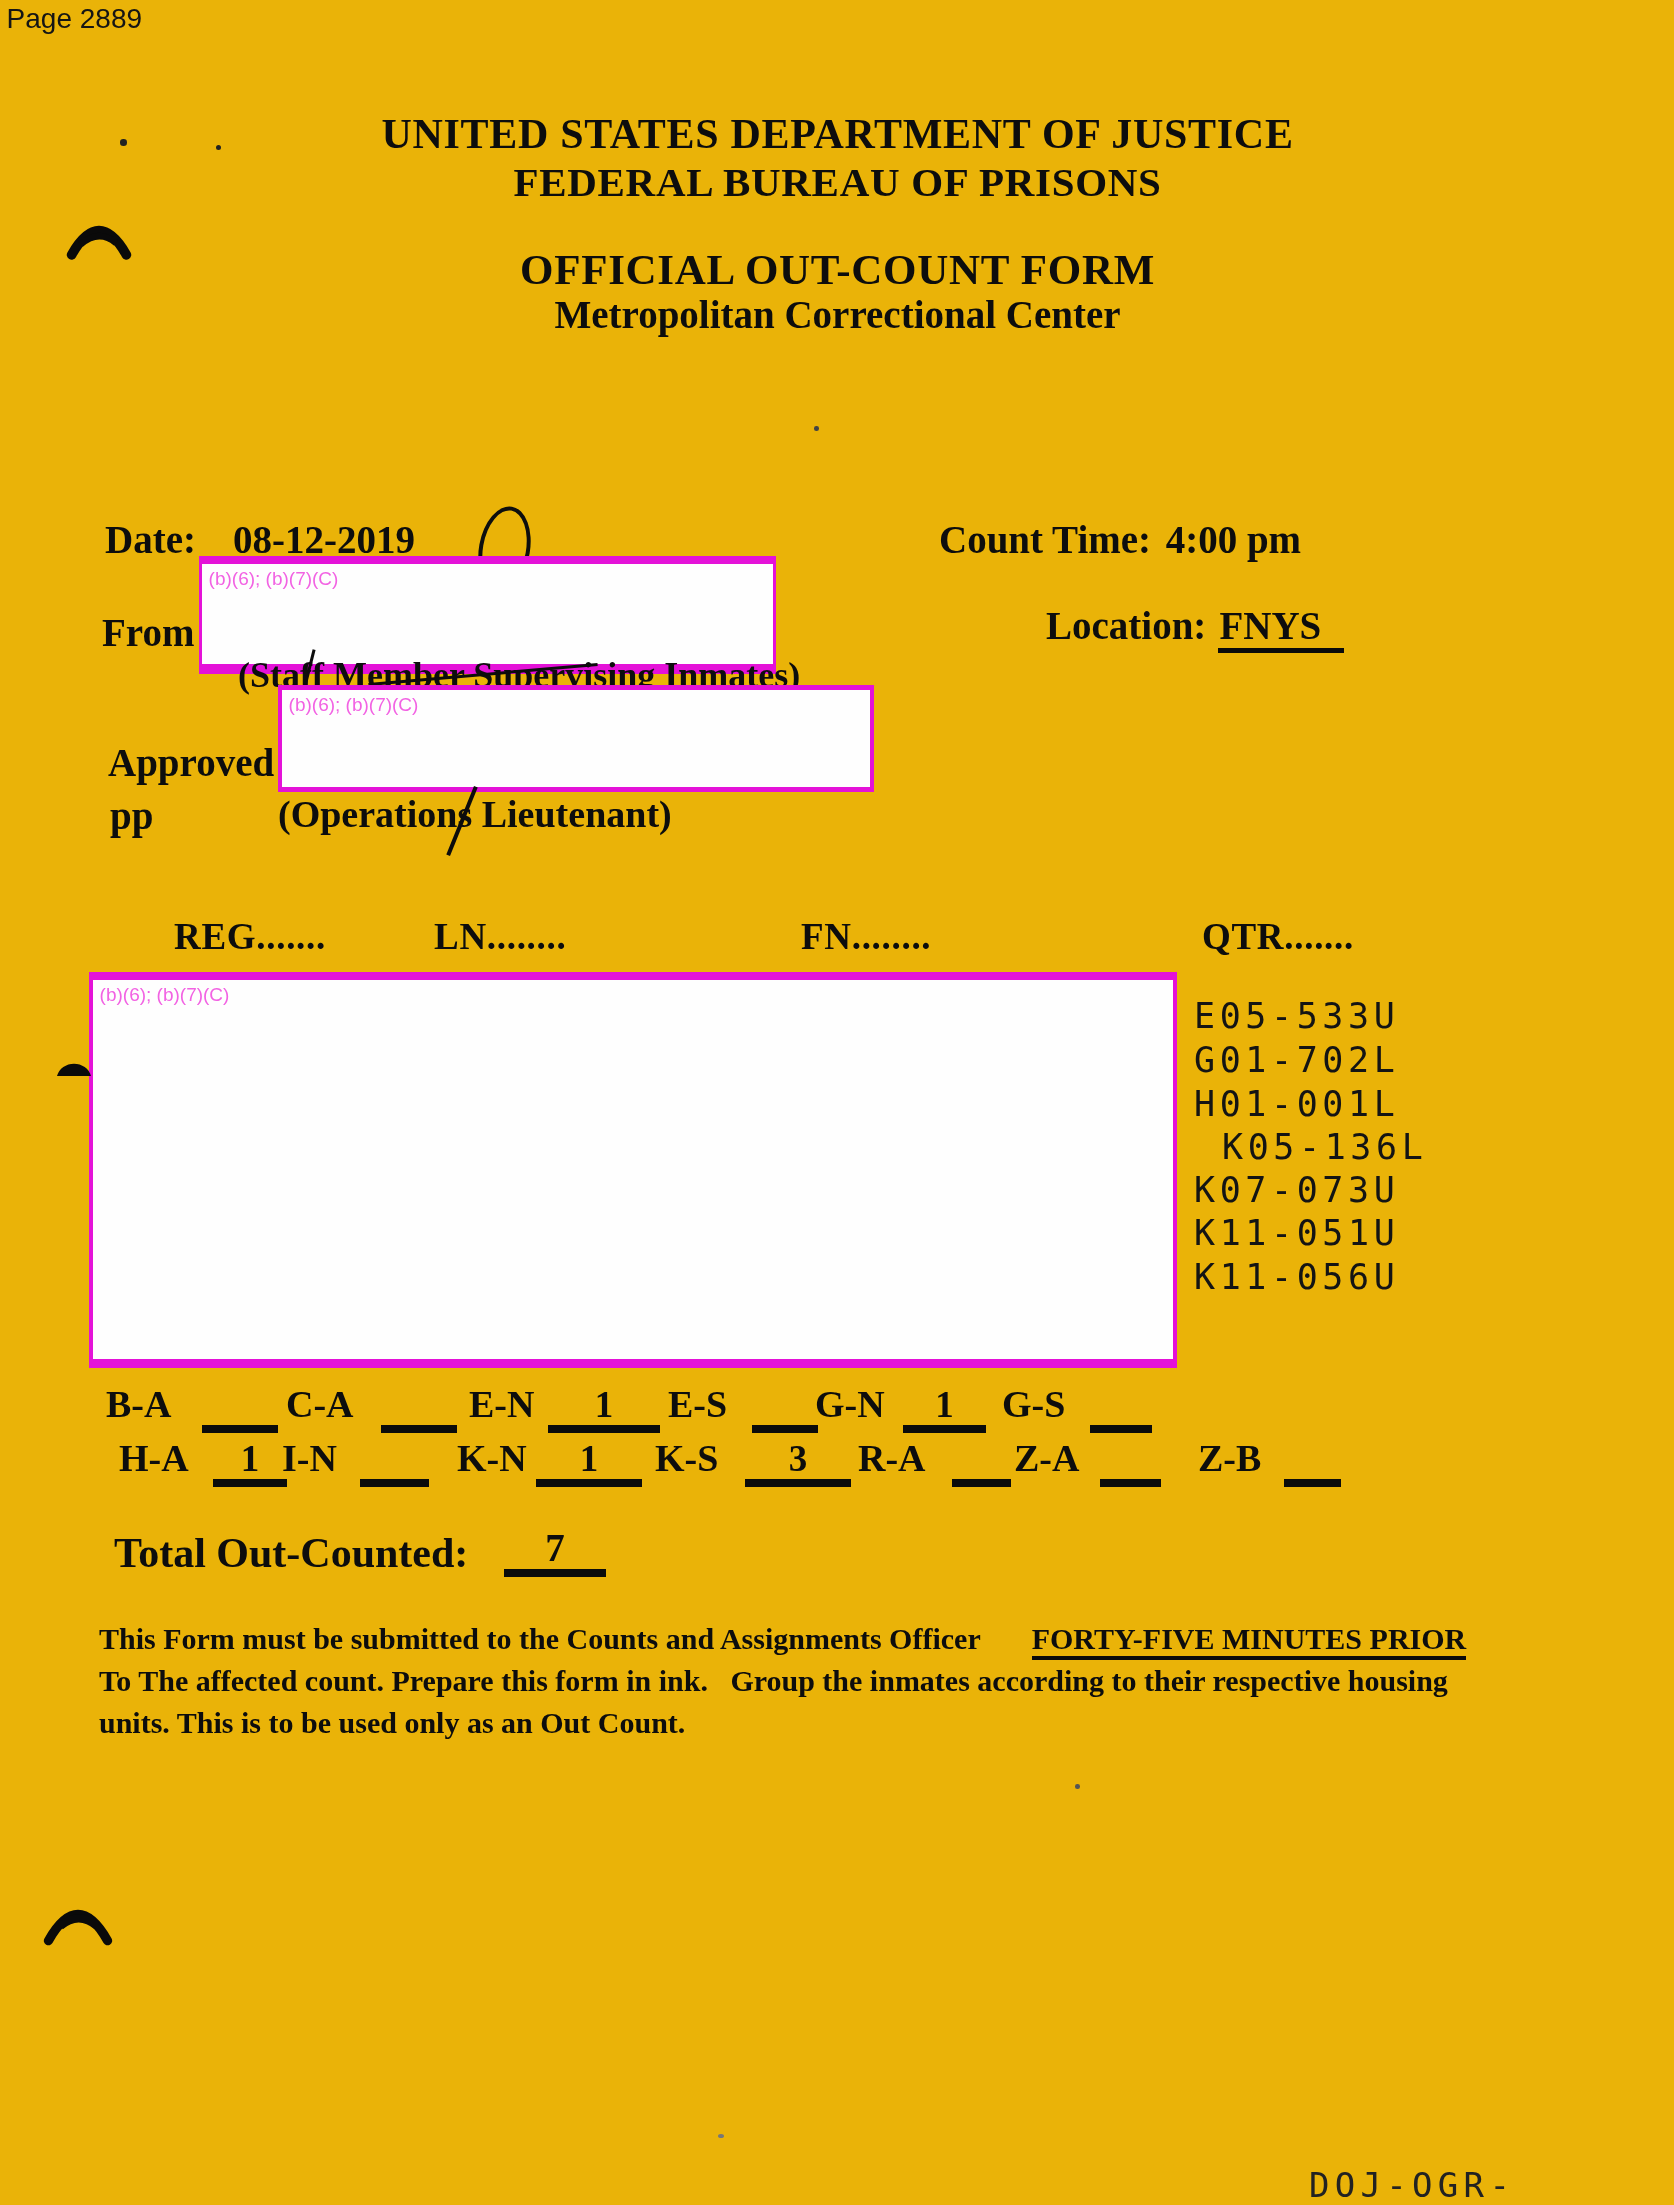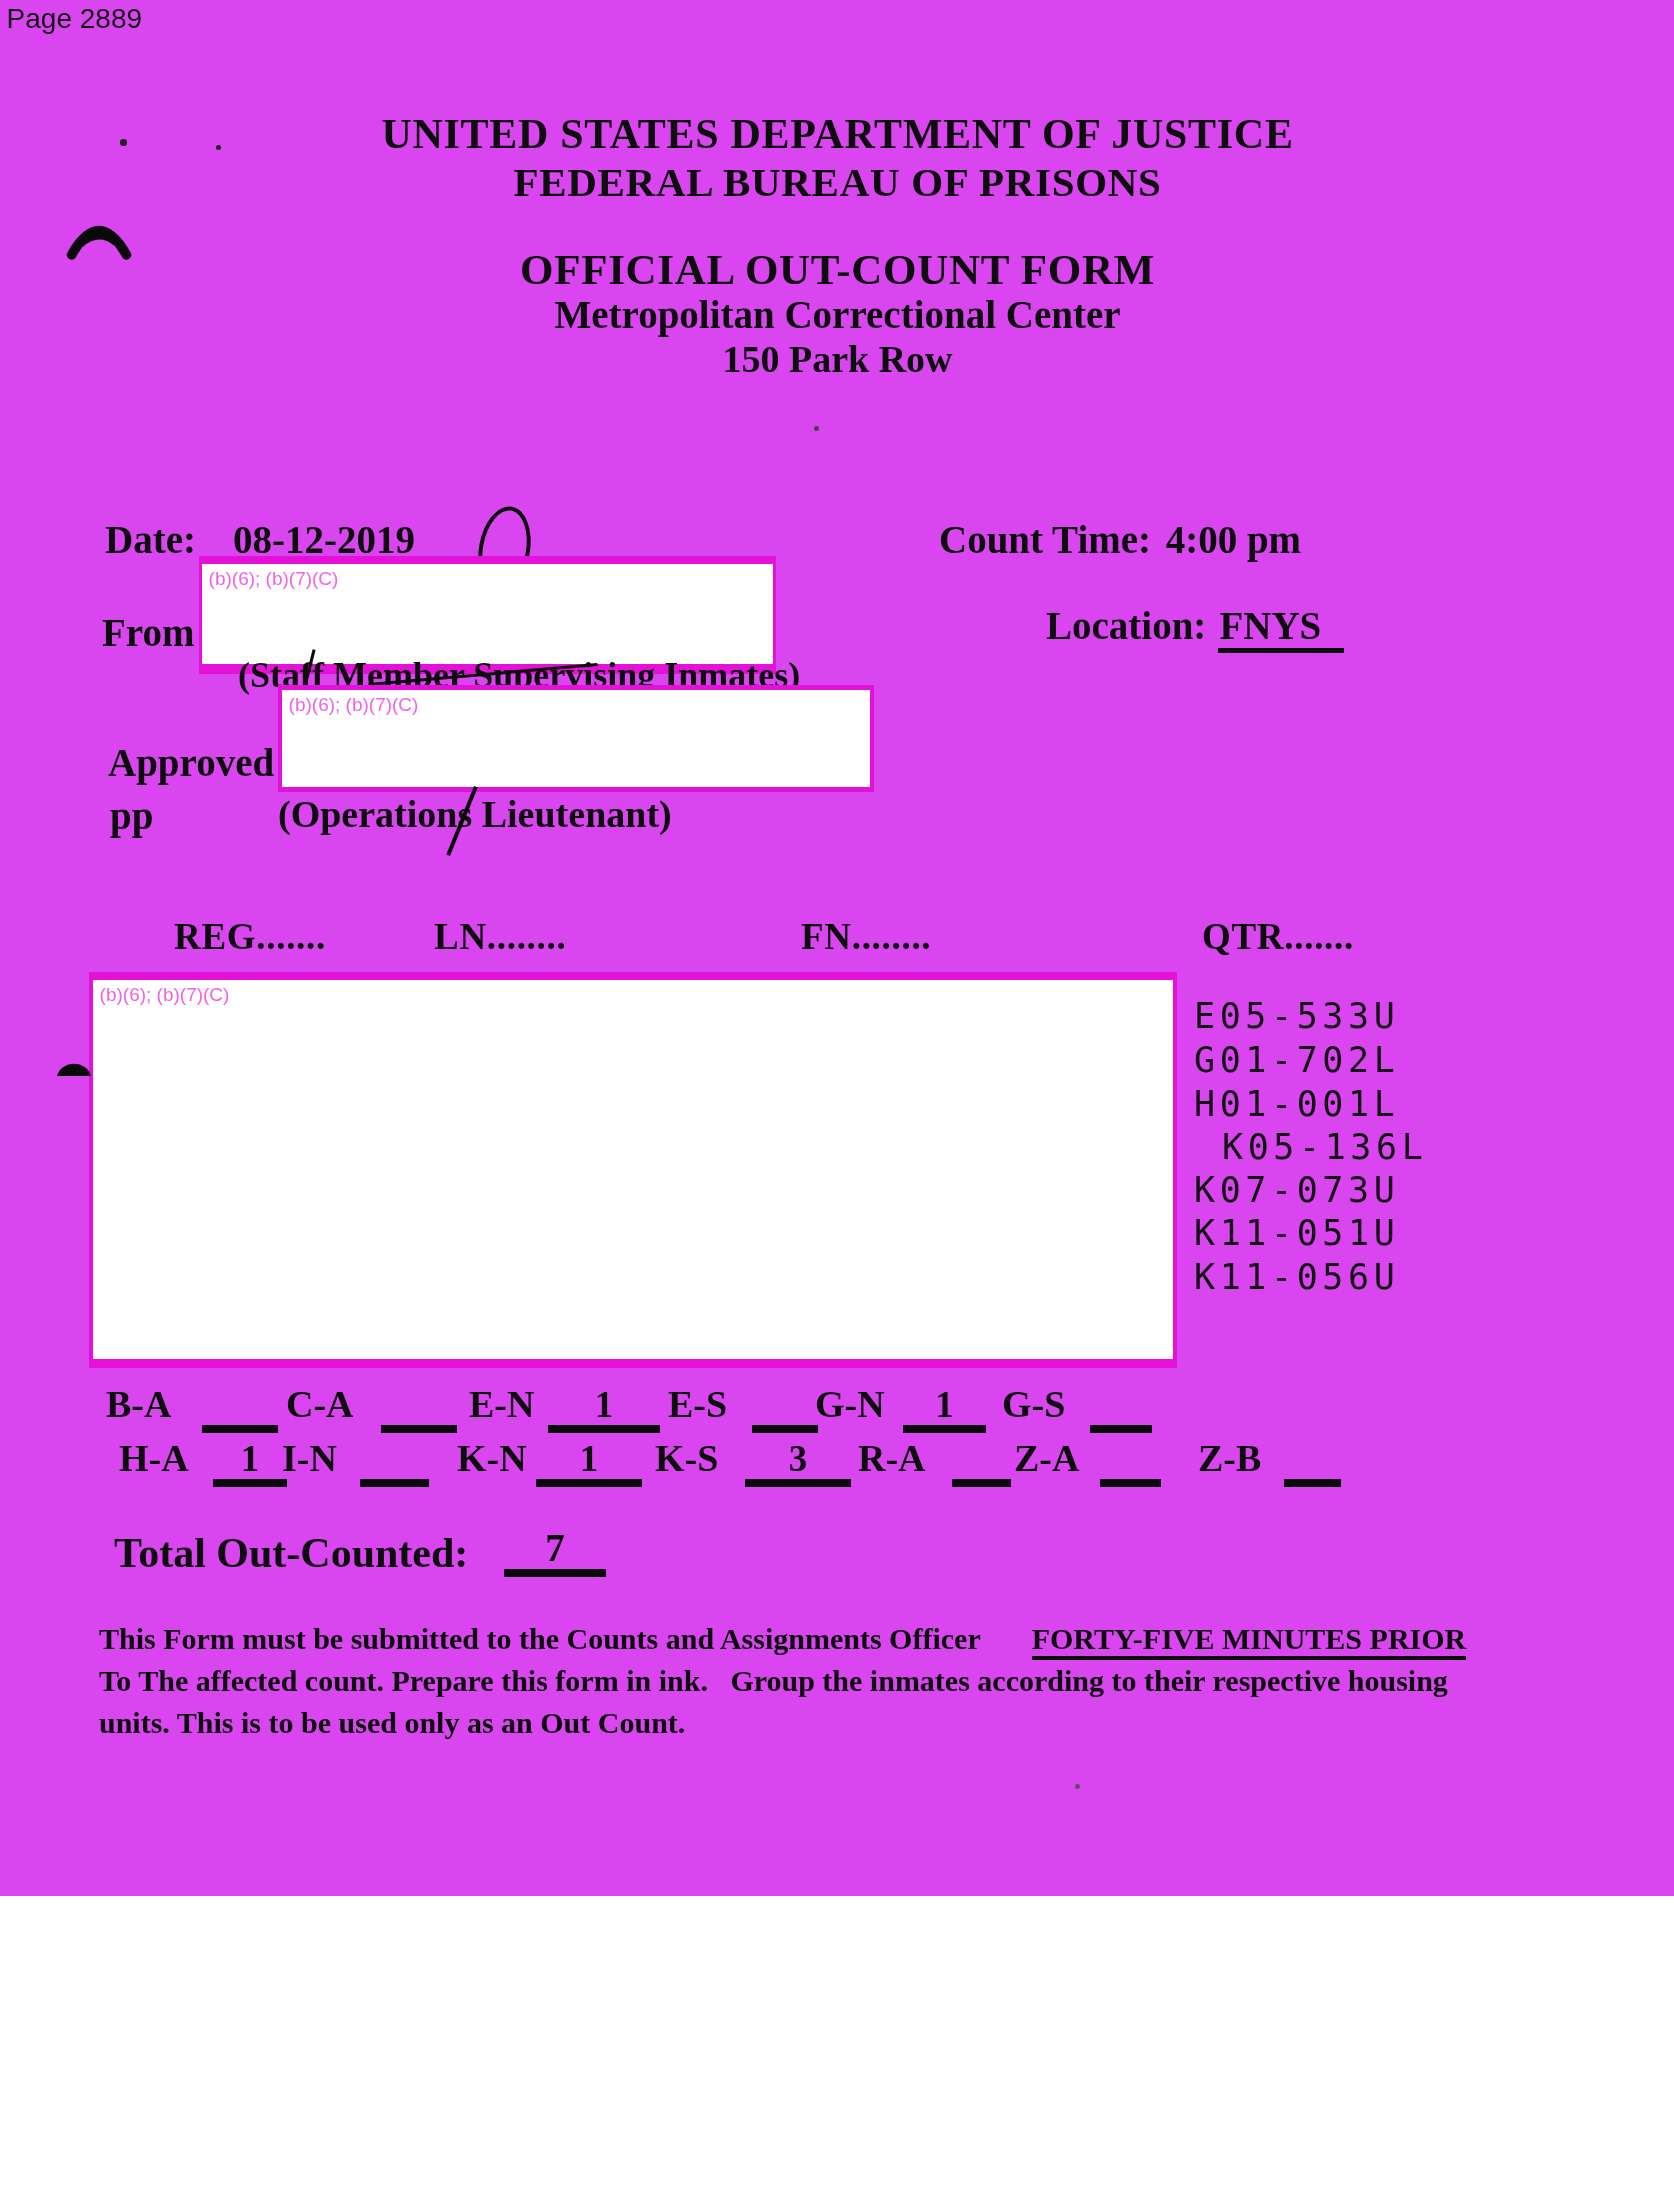--- a/index.html
+++ b/index.html
@@ -1,19 +1,19 @@
 <!DOCTYPE html>
 <html style="font-size:10.5px"><head>
 <meta charset="utf-8">
 <style>
   html,body{margin:0;padding:0;background:#ffffff;}
   .page{
     position:relative;
-    width:1675px;height:1896px;
-    background:#d946ef;
+    width:1675px;height:2205px;
+    background:#eab308;
     font-family:"Liberation Serif","DejaVu Serif",serif;
     color:#0d0d0d;
     overflow:hidden;
   }
   .abs{position:absolute;}
   .b{font-weight:bold;}
   .center{left:0;right:0;text-align:center;}
   .sans{font-family:"Liberation Sans","DejaVu Sans",sans-serif;}
   .mono{font-family:"DejaVu Sans Mono","Liberation Mono",monospace;}
 
@@ -103,21 +103,20 @@
 <body>
 
 <div class="page">
 
   <div class="abs sans pageno">Page 2889</div>
 
   <div class="abs center b hdr1">UNITED STATES DEPARTMENT OF JUSTICE</div>
   <div class="abs center b hdr2">FEDERAL BUREAU OF PRISONS</div>
   <div class="abs center b title">OFFICIAL OUT-COUNT FORM</div>
   <div class="abs center b facility">Metropolitan Correctional Center</div>
-  <div class="abs center b address">150 Park Row</div>
 
   <div class="abs fieldtext" style="left:105px;top:517px;">Date:</div>
   <div class="abs fieldtext" style="left:233px;top:517px;">08-12-2019</div>
   <div class="abs" style="left:939px;top:517px;">
     <span class="fieldtext">Count Time:</span>
     <span class="fieldtext" style="margin-left:12px;">4:00 pm</span>
   </div>
 
   <div class="pen-oval"></div>
 

